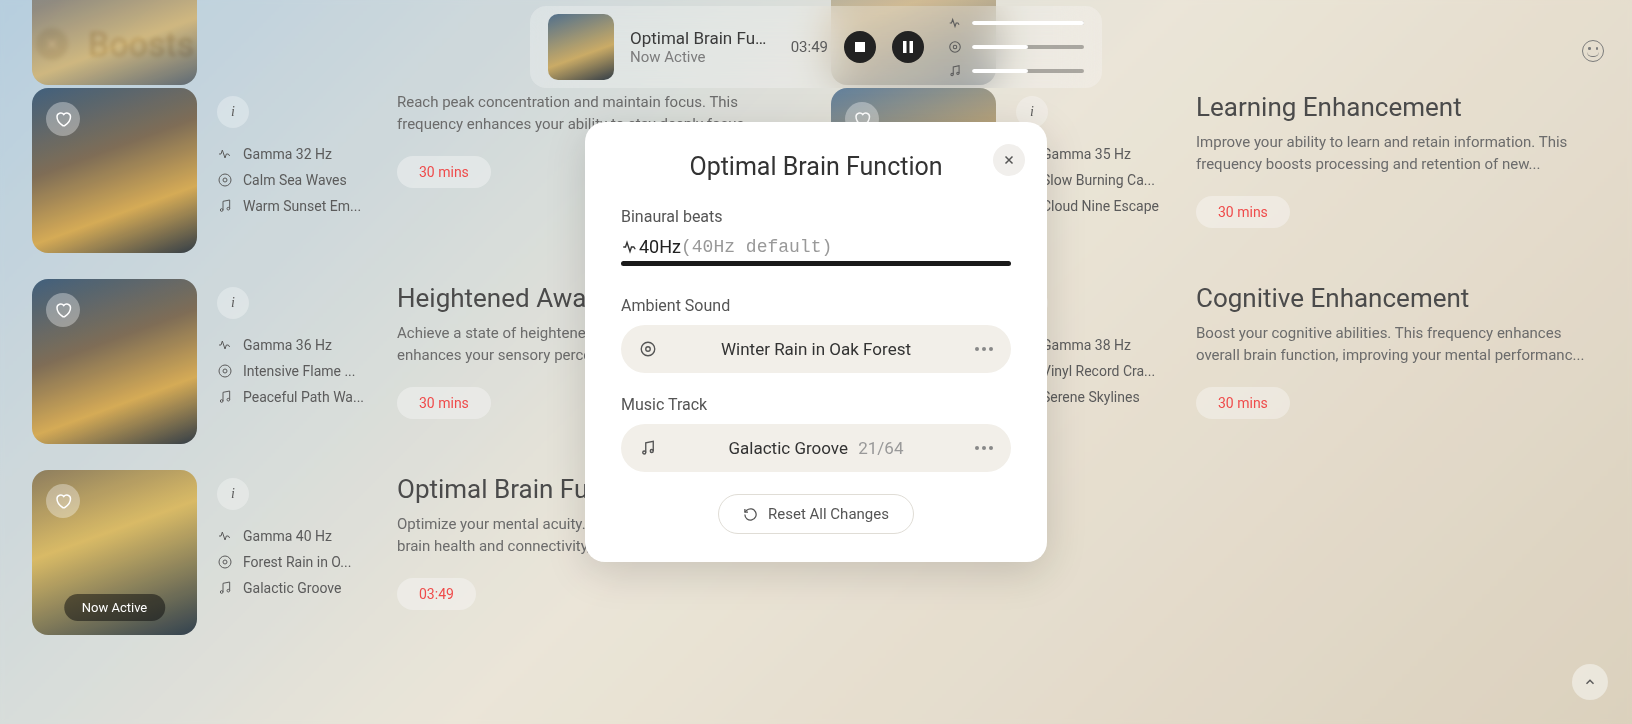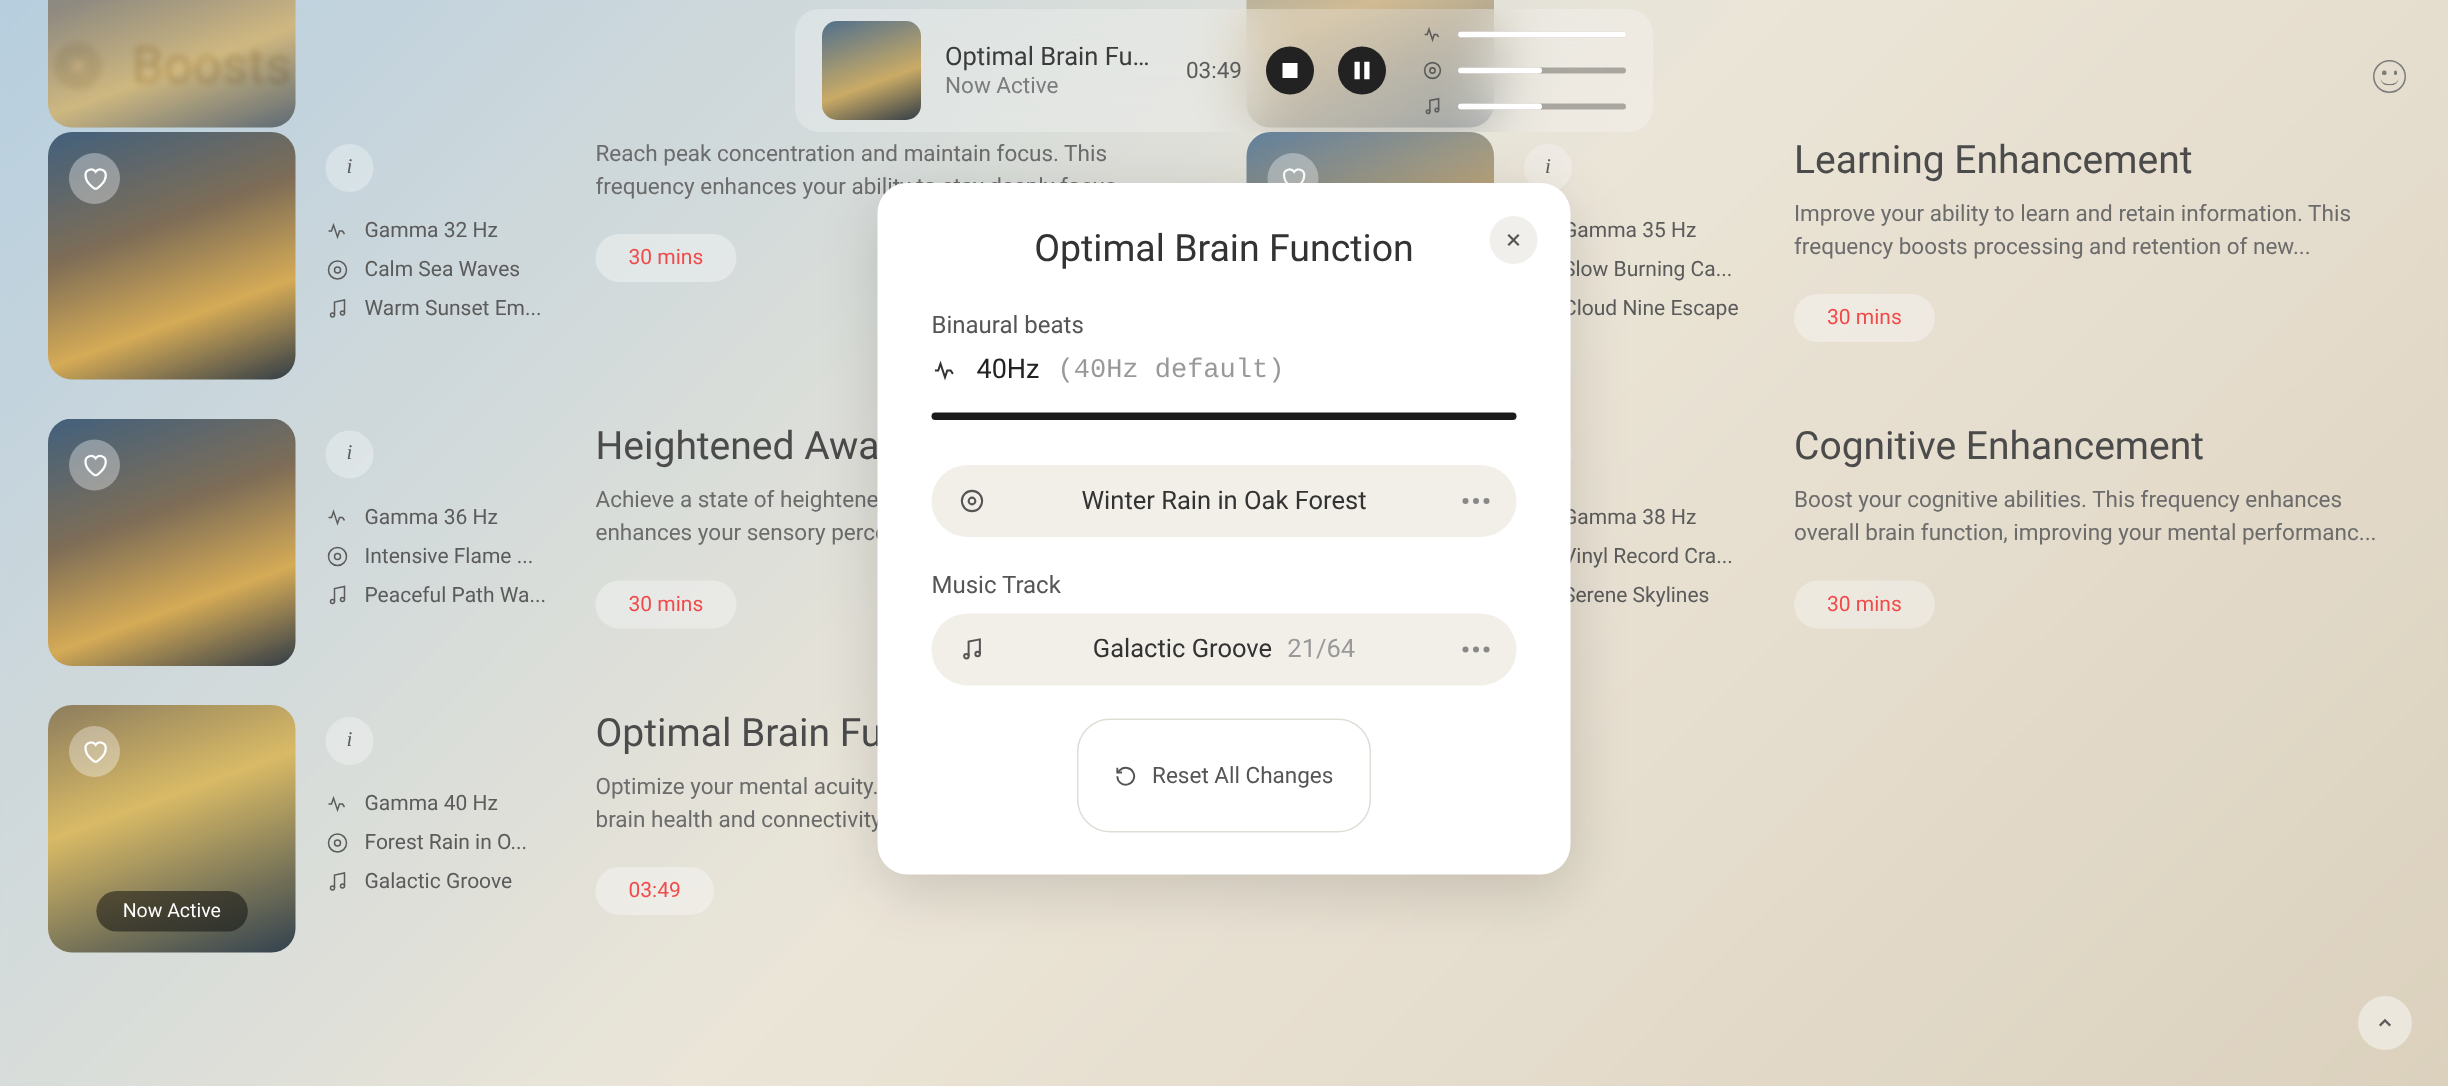--- a/index.html
+++ b/index.html
@@ -201,21 +201,21 @@
       border-radius: 50%;
       background: #f1efec;
       display: flex;
       align-items: center;
       justify-content: center;
       cursor: pointer;
     }
     .modal-close svg { width: 14px; height: 14px; stroke: #555; stroke-width: 2.5; }
     .modal-title { text-align: center; font-size: 25px; font-weight: 400; color: #333; margin-bottom: 26px; }
     .section-label { font-size: 16px; color: #555; margin-bottom: 10px; }
-    .freq-row { display: flex; align-items: center; gap: 12px; margin-bottom: 18px; }
+    .freq-row { display: flex; align-items: center; gap: 0; margin-bottom: 4px; }
     .freq-row svg { width: 18px; height: 18px; stroke: #333; fill: none; stroke-width: 1.8; }
     .freq-val { font-size: 18px; color: #222; }
     .freq-default { font-size: 18px; color: #999; font-family: Liberation Mono, monospace; }
     .full-slider {
       width: 100%;
       height: 5px;
       background: #1a1a1a;
       border-radius: 3px;
       margin-bottom: 30px;
       position: relative;
@@ -235,21 +235,21 @@
     .option-text { flex: 1; text-align: center; font-size: 17px; color: #333; }
     .option-count { font-size: 17px; color: #999; margin-left: 6px; }
     .more-btn { display: flex; gap: 3px; cursor: pointer; }
     .more-btn span { width: 4px; height: 4px; border-radius: 50%; background: #888; }
     .reset-btn {
       display: flex;
       align-items: center;
       justify-content: center;
       gap: 10px;
       margin: 8px auto 0;
-      padding: 28px 24px;
+      padding: 10px 24px;
       border: 1px solid #e0ddd6;
       border-radius: 22px;
       font-size: 15px;
       color: #555;
       cursor: pointer;
       width: fit-content;
     }
     .reset-btn svg { width: 15px; height: 15px; stroke: #555; fill: none; stroke-width: 2; }
     .scroll-top {
       position: absolute;
@@ -604,20 +604,21 @@
     <div class="section-label">Binaural beats</div>
     <div class="freq-row">
       <svg viewBox="0 0 24 24">
           <path d="M3 12h3l2-6 4 12 2-6h3l2 3"></path>
         </svg>
       <span class="freq-val">40Hz</span>
       <span class="freq-default">(40Hz default)</span>
     </div>
     <div class="full-slider"></div>
 
+    <div class="section-label">Ambient Sound</div>
     <div class="option-row">
       <svg class="lead" viewBox="0 0 24 24">
           <circle cx="12" cy="12" r="9"></circle>
           <circle cx="12" cy="12" r="3"></circle>
         </svg>
       <div class="option-text">Winter Rain in Oak Forest</div>
       <div class="more-btn">
           <span></span>
           <span></span>
           <span></span>

